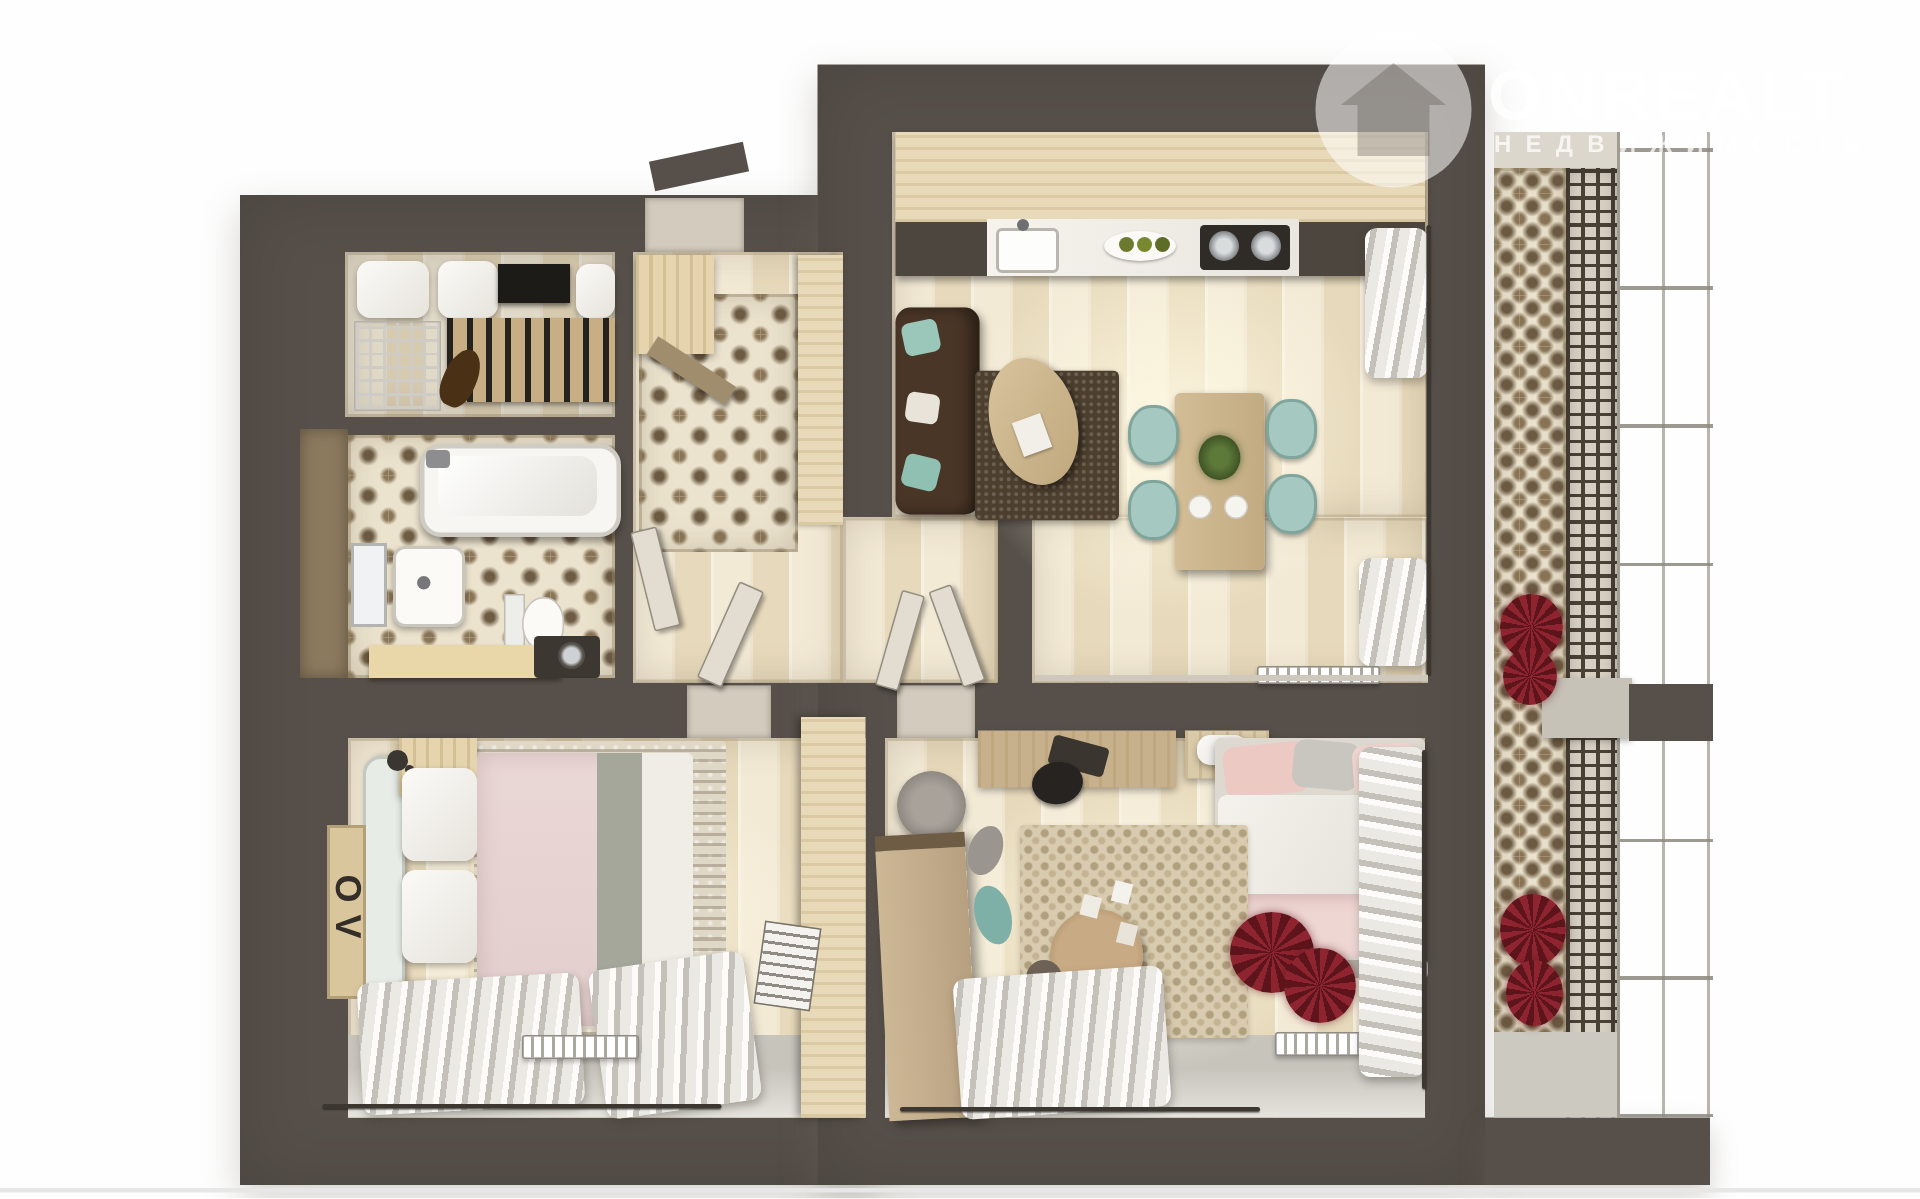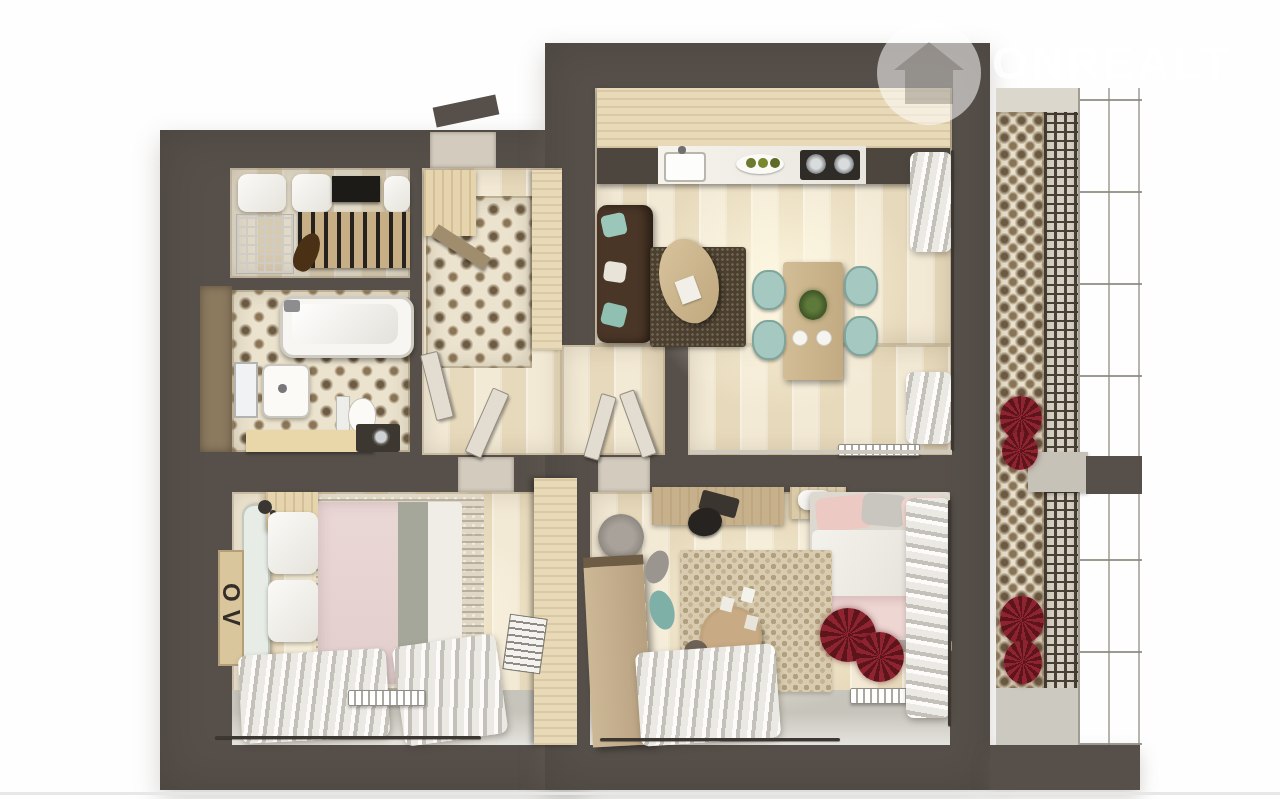--- a/index.html
+++ b/index.html
@@ -228,16 +228,17 @@
   <div class="abs curtain" style="left:906px;top:498px;width:44px;height:220px;background-image:repeating-linear-gradient(10deg, #fcfbf9 0 4px, #c4c1ba 4px 8px, #ebe9e3 8px 15px);"></div>
   <div class="abs rod" style="left:600px;top:738px;width:240px;height:3px;"></div>
   <div class="abs rod" style="left:948px;top:500px;width:3px;height:226px;"></div>
 
   <div class="abs" style="left:874px;top:16px;width:380px;height:100px;z-index:20;">
     <svg width="110" height="110" viewBox="0 0 110 110" style="position:absolute;left:0;top:2px;">
       <circle cx="55" cy="55" r="52" fill="rgba(255,255,255,0.55)"></circle>
       <path d="M55 24 L90 52 L79 52 L79 86 L31 86 L31 52 L20 52 Z M47 86 L47 64 L63 64 L63 86 Z" fill="rgba(80,72,64,0.30)"></path>
     </svg>
     <div class="abs wm-brand" style="left:118px;top:20px;white-space:nowrap;">ONREALT</div>
+    <div class="abs wm-tagline" style="left:122px;top:72px;white-space:nowrap;">НЕДВИЖИМОСТЬ</div>
   </div>
 
   <div class="abs bottom-line" style="left:0;top:792px;width:1280px;height:3px;"></div>
 </div>
 
 </body></html>

